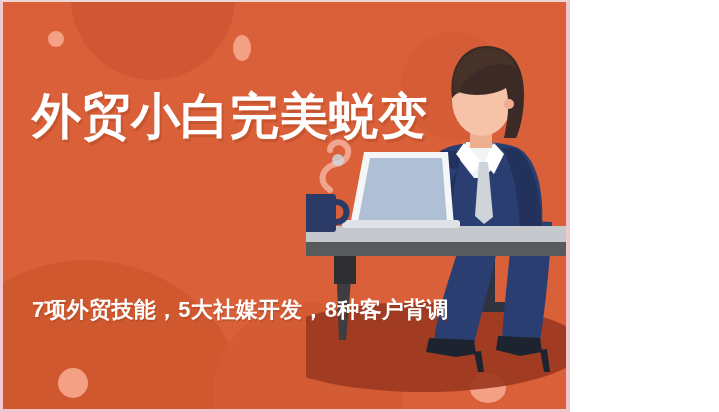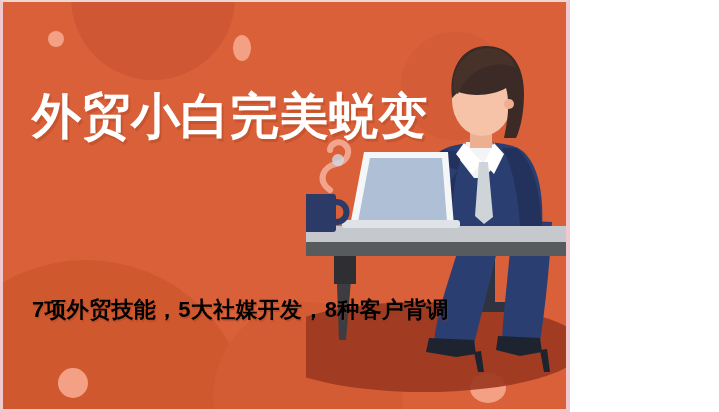--- a/index.html
+++ b/index.html
@@ -85,21 +85,21 @@
     white-space: nowrap;
     text-shadow: 2px 3px 0 rgba(150, 55, 25, 0.28);
   }
   .subtitle {
     position: absolute;
     left: 29px;
     top: 293px;
     font-size: 22px;
     line-height: 30px;
     font-weight: 700;
-    color: #000000;
+    color: #ffffff;
     white-space: nowrap;
     letter-spacing: 0.3px;
     text-shadow: 1px 2px 0 rgba(150, 55, 25, 0.3);
   }
 
   
   .illustration {
     position: absolute;
     right: 0;
     top: 0;

